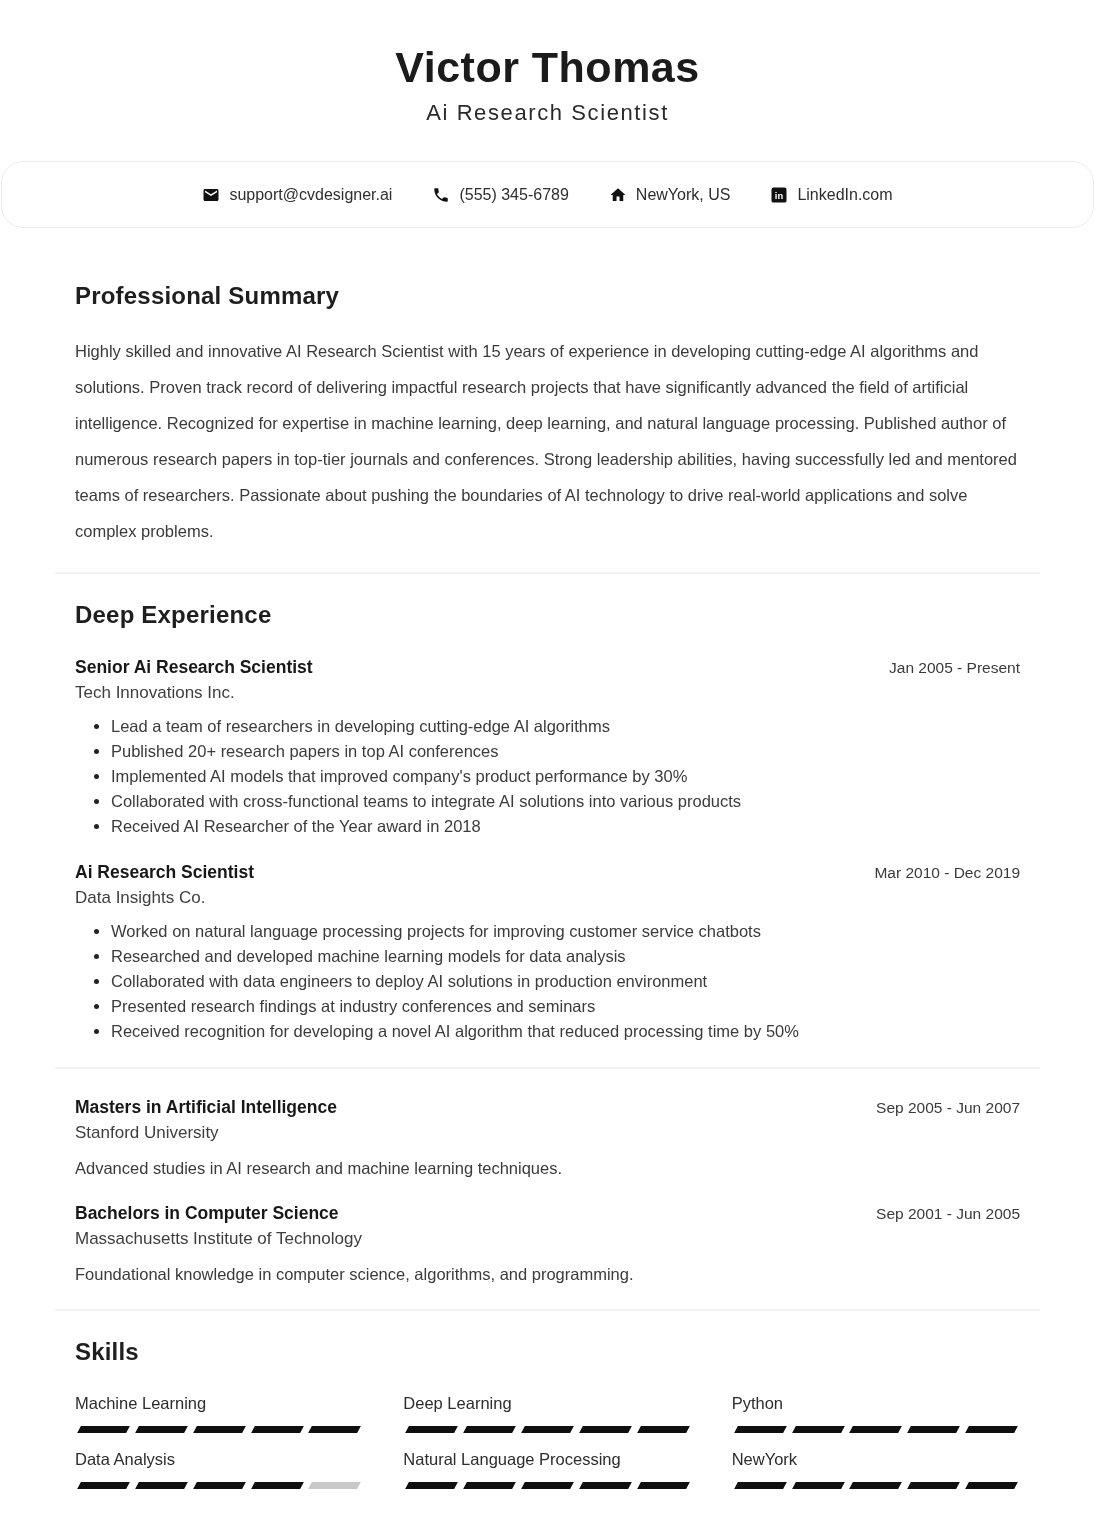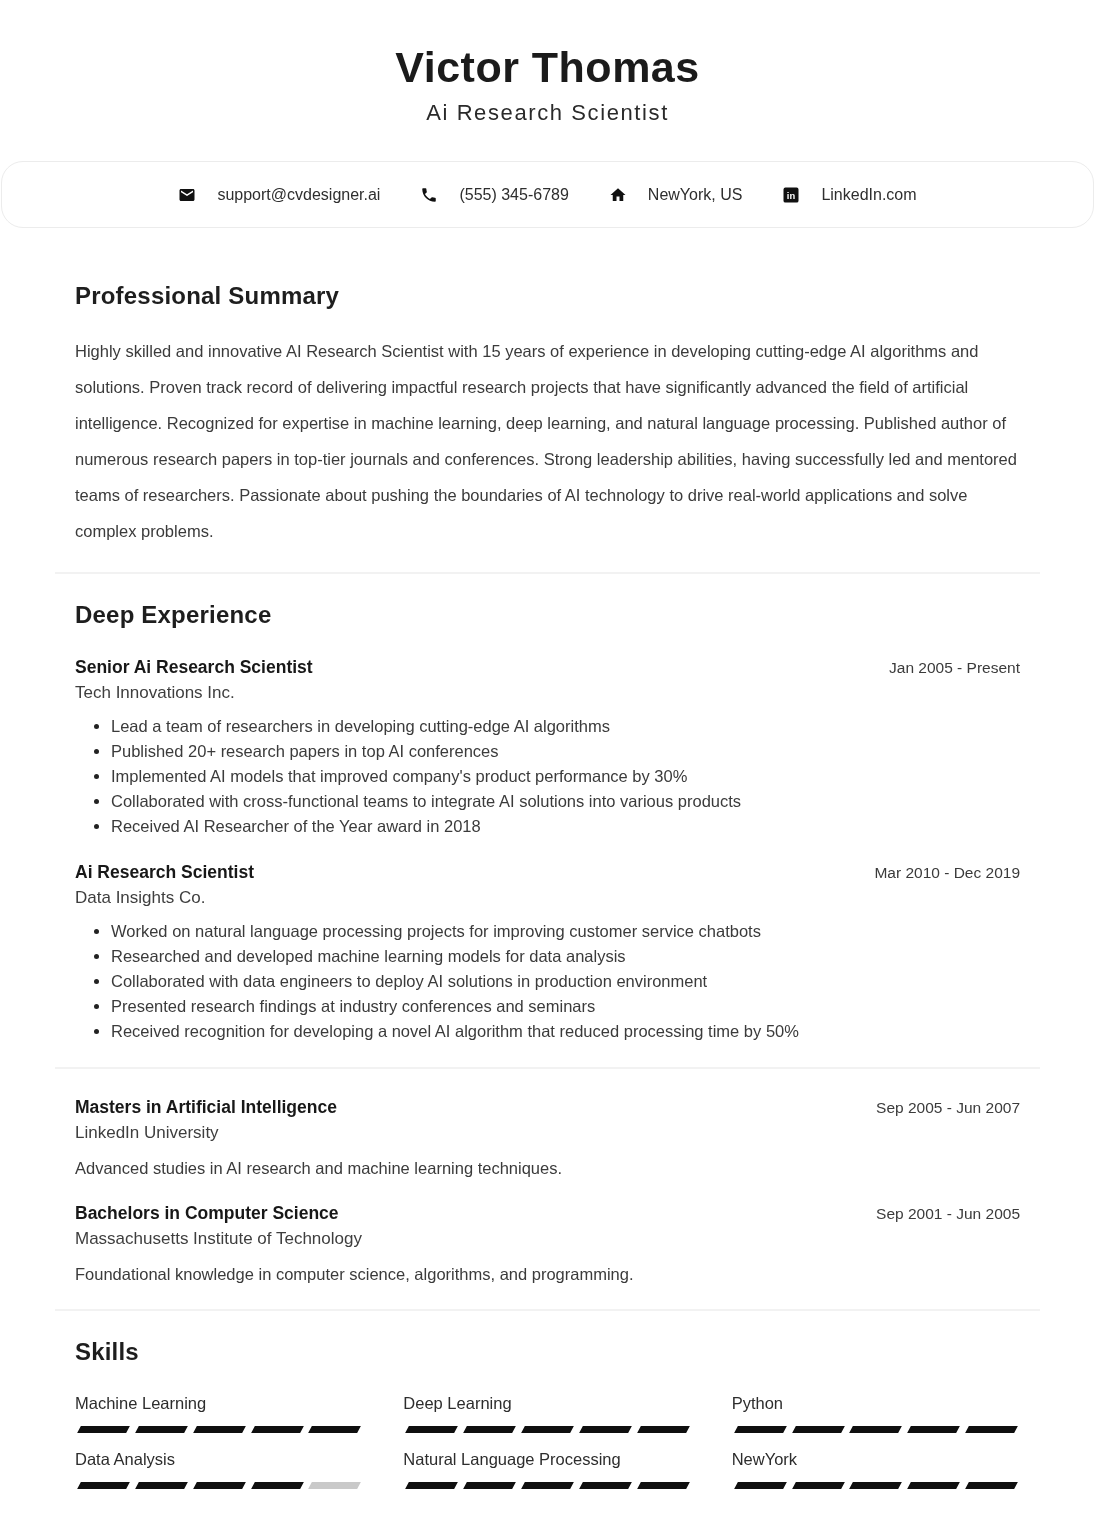--- a/index.html
+++ b/index.html
@@ -27,21 +27,21 @@
   .contact-card {
     margin: 35px 1px 0;
     height: 67px;
     border: 1px solid #ececec;
     border-radius: 22px;
     background: #fff;
     display: flex; align-items: center; justify-content: center;
     gap: 40px;
     font-size: 16px; color: #2e2e2e;
   }
-  .contact-item { display: flex; align-items: center; gap: 21px; }
+  .contact-item { display: flex; align-items: center; gap: 9px; }
   .cicon { width: 18px; height: 18px; display: block; }
   .cicon svg { width: 18px; height: 18px; display: block; fill: #111; }
 
   
   .content { padding: 0 75px; }
   .divider { border: none; border-top: 2px solid #f2f2f2; margin: 23px -20px 0; }
   .section { margin-top: 27px; }
   .section.first { margin-top: 54px; }
   h2 {
     margin: 0; font-size: 24px; font-weight: 700; color: #1e1e1e; letter-spacing: 0.2px;
@@ -167,21 +167,21 @@
 
     <hr class="divider">
 
     <section class="section">
 
       <div class="entry">
         <div class="entry-head">
           <span class="entry-title">Masters in Artificial Intelligence</span>
           <span class="entry-date">Sep 2005 - Jun 2007</span>
         </div>
-        <div class="entry-sub">LinkedIn University</div>
+        <div class="entry-sub">Stanford University</div>
         <p class="entry-desc">Advanced studies in AI research and machine learning techniques.</p>
       </div>
 
       <div class="entry">
         <div class="entry-head">
           <span class="entry-title">Bachelors in Computer Science</span>
           <span class="entry-date">Sep 2001 - Jun 2005</span>
         </div>
         <div class="entry-sub">Massachusetts Institute of Technology</div>
         <p class="entry-desc">Foundational knowledge in computer science, algorithms, and programming.</p>

